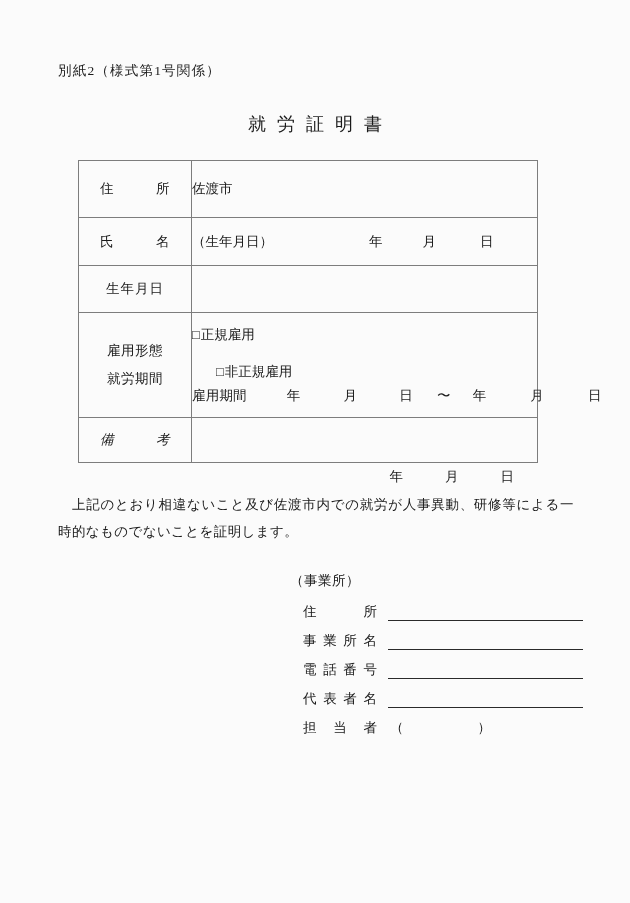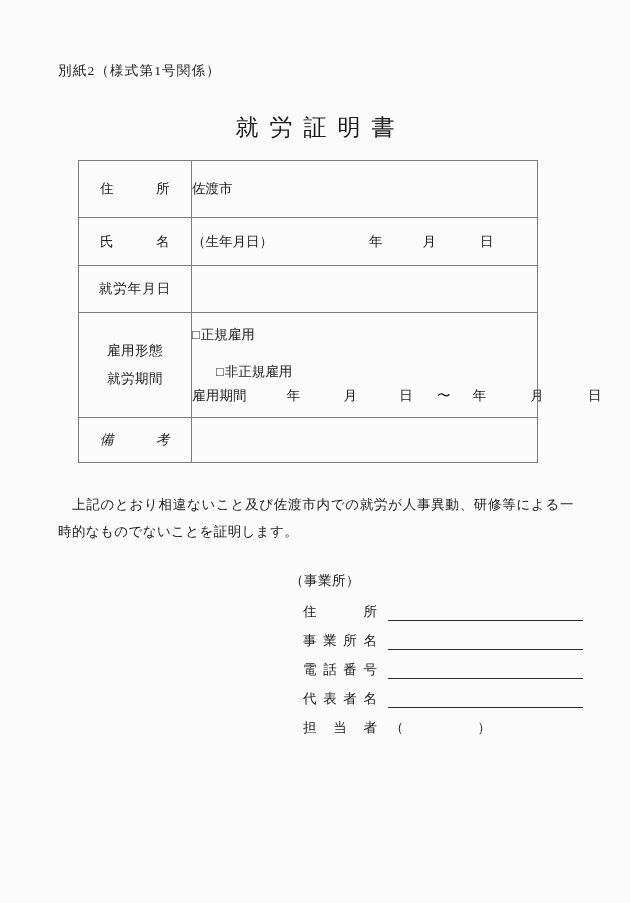--- a/index.html
+++ b/index.html
@@ -33,21 +33,21 @@
     white-space: nowrap;
   }
 
   
   .doc-title {
     position: absolute;
     left: 0;
     right: 0;
     top: 112px;
     text-align: center;
-    font-size: 23px;
+    font-size: 18px;
     letter-spacing: 11px;
     text-indent: 11px;
     white-space: nowrap;
   }
 
   
   .form-table {
     position: absolute;
     left: 78px;
     top: 160px;
@@ -216,21 +216,21 @@
       <tr class="r-name">
         <td class="lbl-col">
           <span class="lbl-2">氏　　名</span>
         </td>
         <td class="val-col cell-bottom">
           <span class="birth-line"><span>（生年月日）</span><span class="gap-birth"></span><span>年</span><span class="gap-ymd"></span><span>月</span><span class="gap-ymd2"></span><span>日</span></span>
         </td>
       </tr>
 
       <tr class="r-date">
-        <td class="lbl-col lbl-wide">就労年月日</td>
+        <td class="lbl-col lbl-wide">生年月日</td>
         <td class="val-col"></td>
       </tr>
 
       <tr class="r-emp">
         <td class="lbl-col lbl-stack">
           <div>雇用形態</div>
           <div>就労期間</div>
         </td>
         <td class="val-col emp-cell">
           <div class="chk-line"><span class="chk-box">□</span><span>正規雇用</span></div>
@@ -241,20 +241,21 @@
 
       <tr class="r-remark">
         <td class="lbl-col">
           <span class="lbl-2">備　　考</span>
         </td>
         <td class="val-col"></td>
       </tr>
     </tbody>
   </table>
 
+  <div class="issue-date"><span>年</span><span class="gap-d1"></span><span>月</span><span class="gap-d2"></span><span>日</span><span class="gap-d3"></span></div>
 
   <div class="cert-para">上記のとおり相違ないこと及び佐渡市内での就労が人事異動、研修等による一時的なものでないことを証明します。</div>
 
   <div class="sig-block">
     <div class="sig-head">（事業所）</div>
 
     <div class="sig-row">
       <span class="sig-label">住　　所</span>
       <span class="sig-rule"></span>
     </div>

